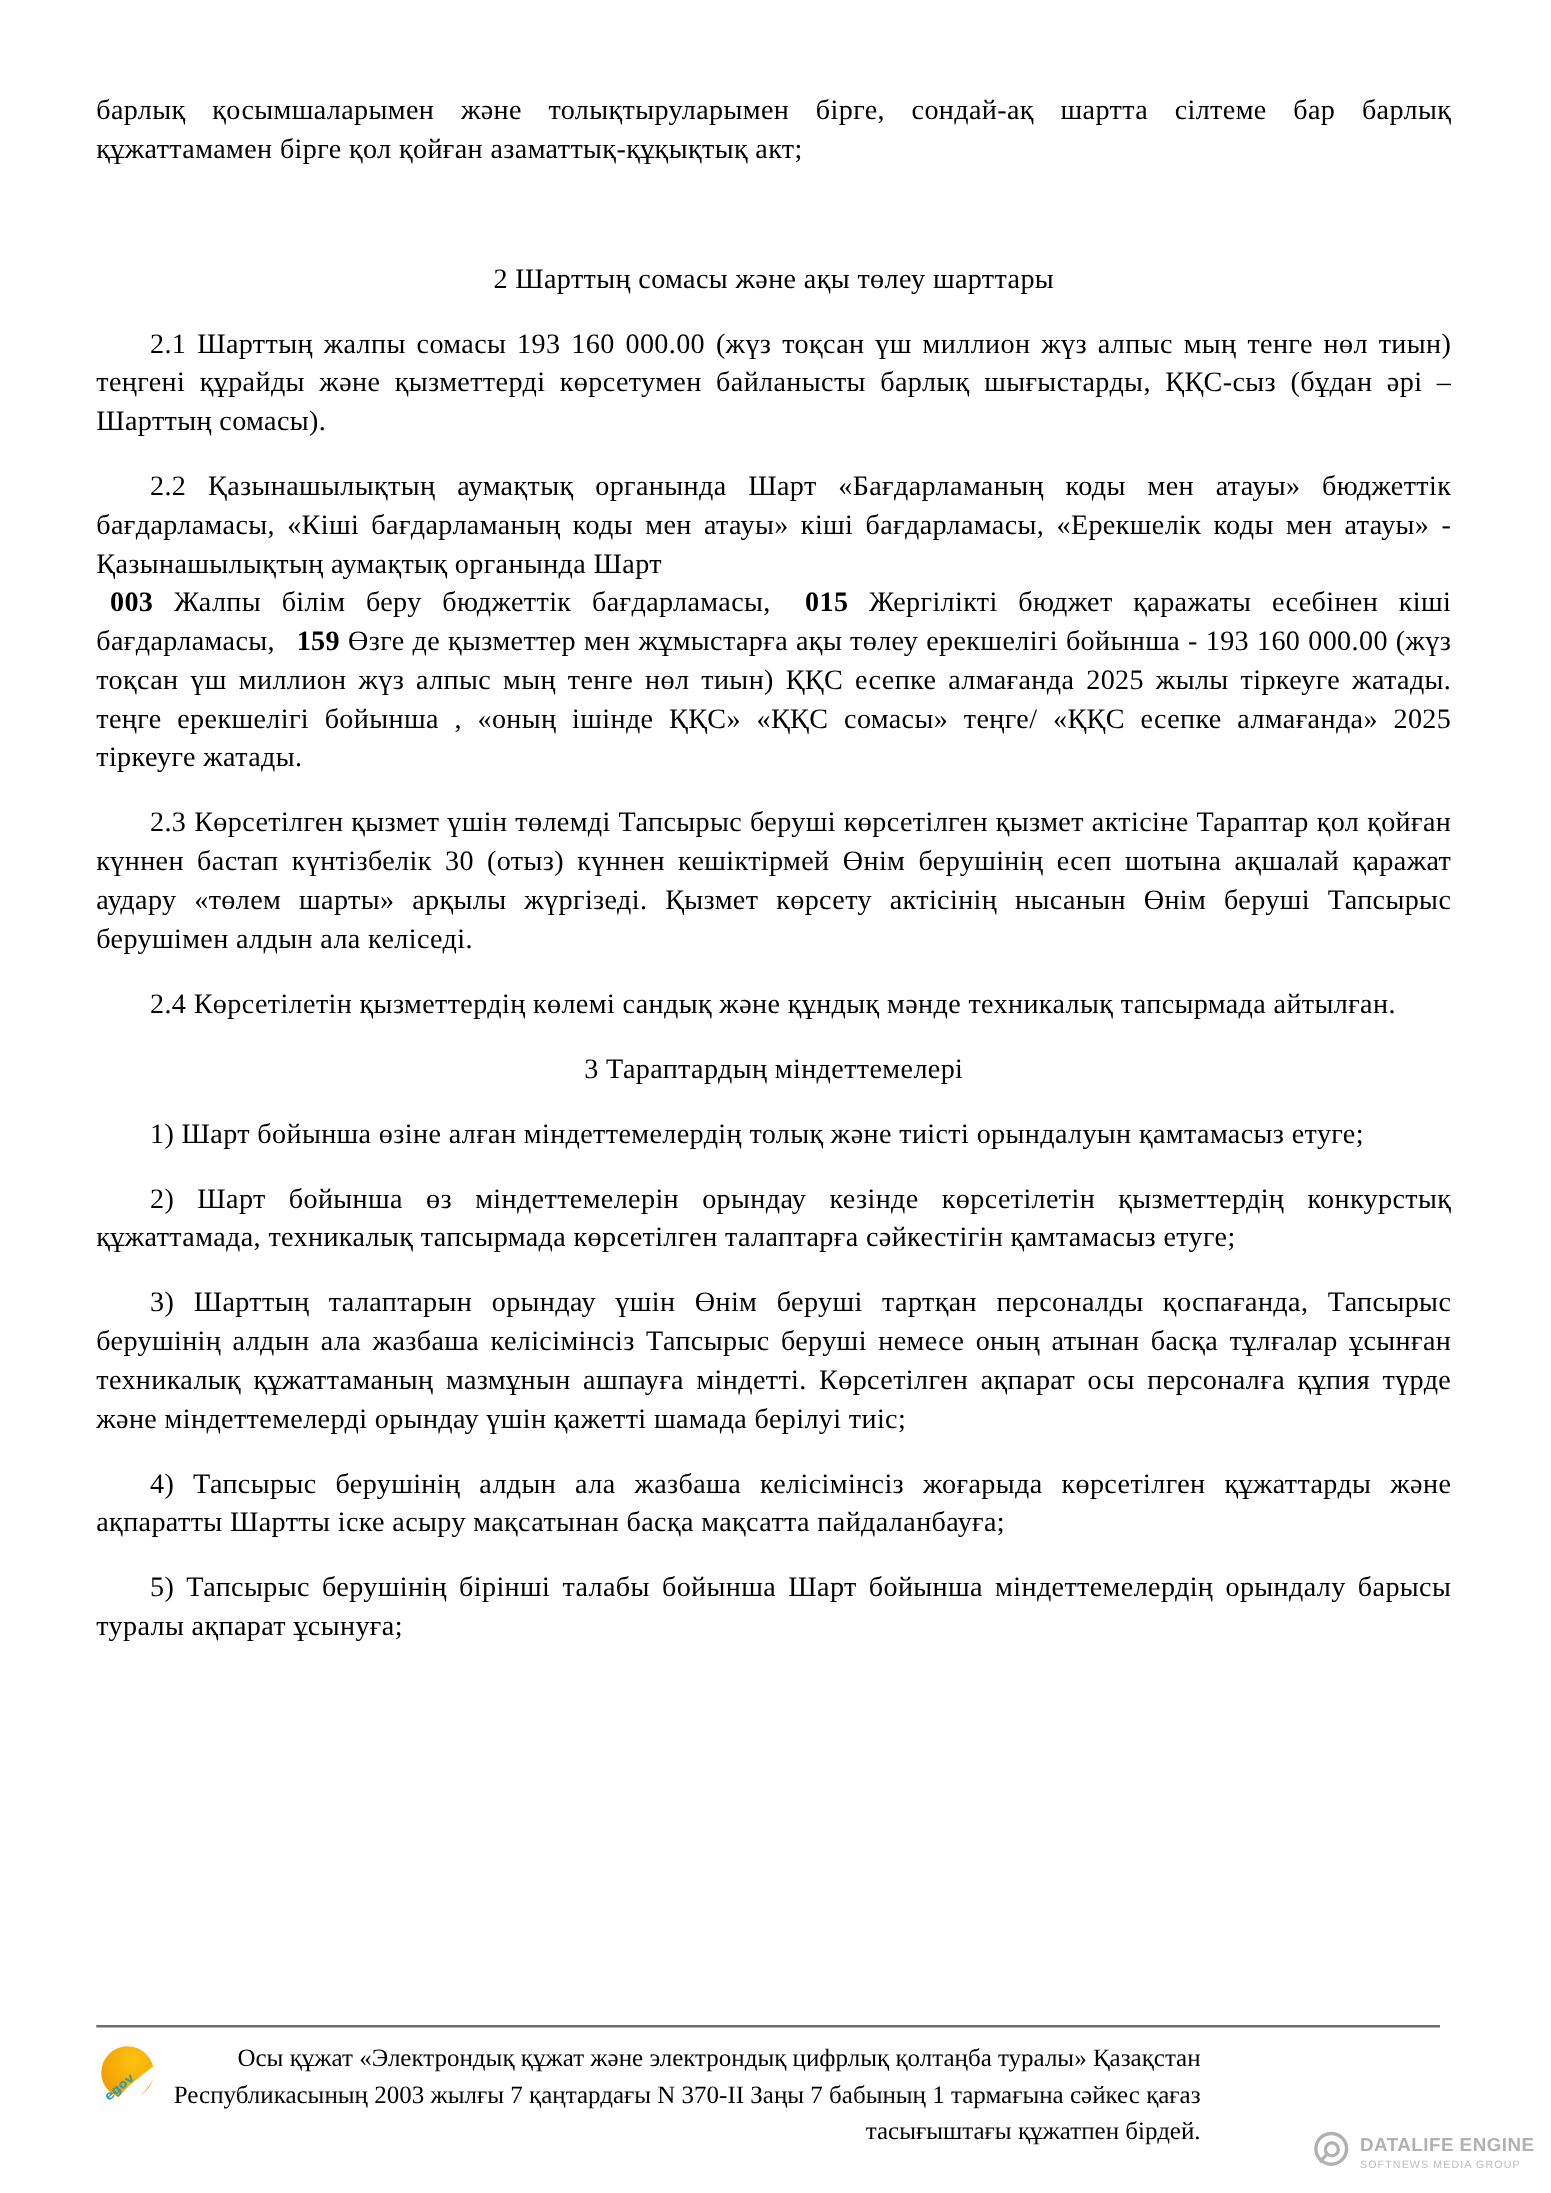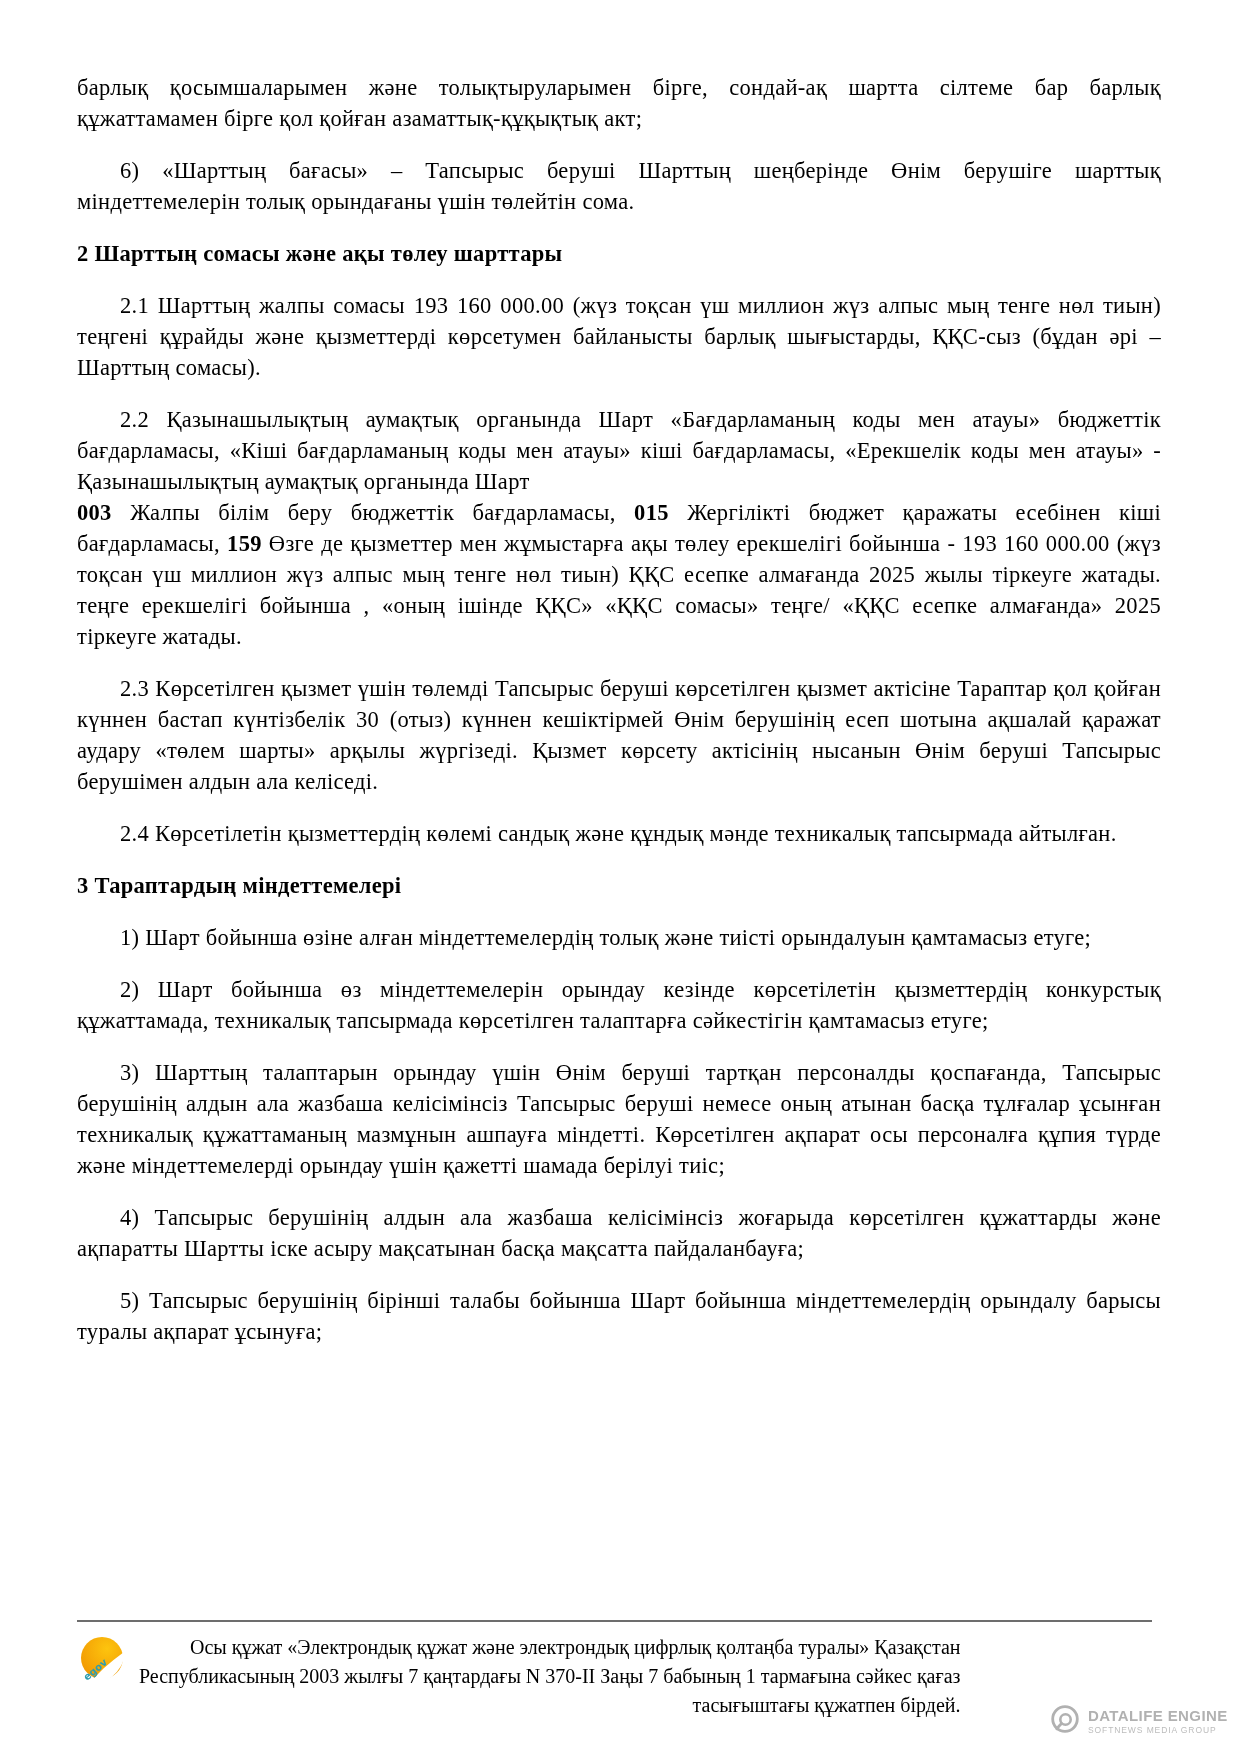--- a/index.html
+++ b/index.html
@@ -15,25 +15,25 @@
     box-sizing:border-box;
     padding:72px 80px 0 77px;
     overflow:hidden;
     font-family:"Liberation Serif","DejaVu Serif",serif;
     font-size:22.5px;line-height:31px;
     letter-spacing:0.3px;
     text-align:justify;
   }
   .para{margin:0 0 21px 0;}
   .para.indent{text-indent:43px;}
-  .para b{font-weight:bold;}
+  .para b{font-weight:bold;margin-left:11px;}
   .heading{
     margin:0 0 21px 0;
-    font-weight:bold;
-    text-align:left;
+    font-weight:normal;
+    text-align:center;
   }
   .rule{
     position:absolute;left:77px;top:1620px;
     width:1075px;height:2px;background:#6d6d6d;
   }
   .footer{
     position:absolute;left:80px;top:1633px;
     display:flex;align-items:flex-start;gap:13px;
     font-family:"Liberation Serif","DejaVu Serif",serif;
     font-size:20px;line-height:29px;color:#000000;
@@ -54,21 +54,21 @@
     color:#bcbcbc;white-space:nowrap;margin-top:1px;
   }
 </style>
 </head>
 <body>
 
 <div class="page">
 
   <main class="doc" id="doc-body">
       <div class="para"><span>барлық қосымшаларымен және толықтыруларымен бірге, сондай-ақ шартта сілтеме бар барлық құжаттамамен бірге қол қойған азаматтық-құқықтық акт;</span></div>
-      <div class="para indent"><span>6) «Шарттың бағасы» – Тапсырыс беруші Шарттың шеңберінде Өнім берушіге шарттық міндеттемелерін толық орындағаны үшін төлейтін сома.</span><br></div>
+      <div class="para indent"><br></div>
       <div class="heading">2 Шарттың сомасы және ақы төлеу шарттары</div>
       <div class="para indent"><span>2.1 Шарттың жалпы сомасы 193 160 000.00 (жүз тоқсан үш миллион жүз алпыс мың тенге нөл тиын) теңгені құрайды және қызметтерді көрсетумен байланысты барлық шығыстарды, ҚҚС-сыз (бұдан әрі – Шарттың сомасы).</span></div>
       <div class="para indent"><span>2.2 Қазынашылықтың аумақтық органында Шарт «Бағдарламаның коды мен атауы» бюджеттік бағдарламасы, «Кіші бағдарламаның коды мен атауы» кіші бағдарламасы, «Ерекшелік коды мен атауы» - Қазынашылықтың аумақтық органында Шарт</span><br><b>003</b><span> Жалпы білім беру бюджеттік бағдарламасы, </span><b>015</b><span> Жергілікті бюджет қаражаты есебінен кіші бағдарламасы, </span><b>159</b><span> Өзге де қызметтер мен жұмыстарға ақы төлеу ерекшелігі бойынша - 193 160 000.00 (жүз тоқсан үш миллион жүз алпыс мың тенге нөл тиын) ҚҚС есепке алмағанда 2025 жылы тіркеуге жатады. теңге ерекшелігі бойынша , «оның ішінде ҚҚС» «ҚҚС сомасы» теңге/ «ҚҚС есепке алмағанда» 2025 тіркеуге жатады.</span></div>
       <div class="para indent"><span>2.3 Көрсетілген қызмет үшін төлемді Тапсырыс беруші көрсетілген қызмет актісіне Тараптар қол қойған күннен бастап күнтізбелік 30 (отыз) күннен кешіктірмей Өнім берушінің есеп шотына ақшалай қаражат аудару «төлем шарты» арқылы жүргізеді. Қызмет көрсету актісінің нысанын Өнім беруші Тапсырыс берушімен алдын ала келіседі.</span></div>
       <div class="para indent"><span>2.4 Көрсетілетін қызметтердің көлемі сандық және құндық мәнде техникалық тапсырмада айтылған.</span></div>
       <div class="heading">3 Тараптардың міндеттемелері</div>
       <div class="para indent"><span>1) Шарт бойынша өзіне алған міндеттемелердің толық және тиісті орындалуын қамтамасыз етуге;</span></div>
       <div class="para indent"><span>2) Шарт бойынша өз міндеттемелерін орындау кезінде көрсетілетін қызметтердің конкурстық құжаттамада, техникалық тапсырмада көрсетілген талаптарға сәйкестігін қамтамасыз етуге;</span></div>
       <div class="para indent"><span>3) Шарттың талаптарын орындау үшін Өнім беруші тартқан персоналды қоспағанда, Тапсырыс берушінің алдын ала жазбаша келісімінсіз Тапсырыс беруші немесе оның атынан басқа тұлғалар ұсынған техникалық құжаттаманың мазмұнын ашпауға міндетті. Көрсетілген ақпарат осы персоналға құпия түрде және міндеттемелерді орындау үшін қажетті шамада берілуі тиіс;</span></div>
       <div class="para indent"><span>4) Тапсырыс берушінің алдын ала жазбаша келісімінсіз жоғарыда көрсетілген құжаттарды және ақпаратты Шартты іске асыру мақсатынан басқа мақсатта пайдаланбауға;</span></div>

